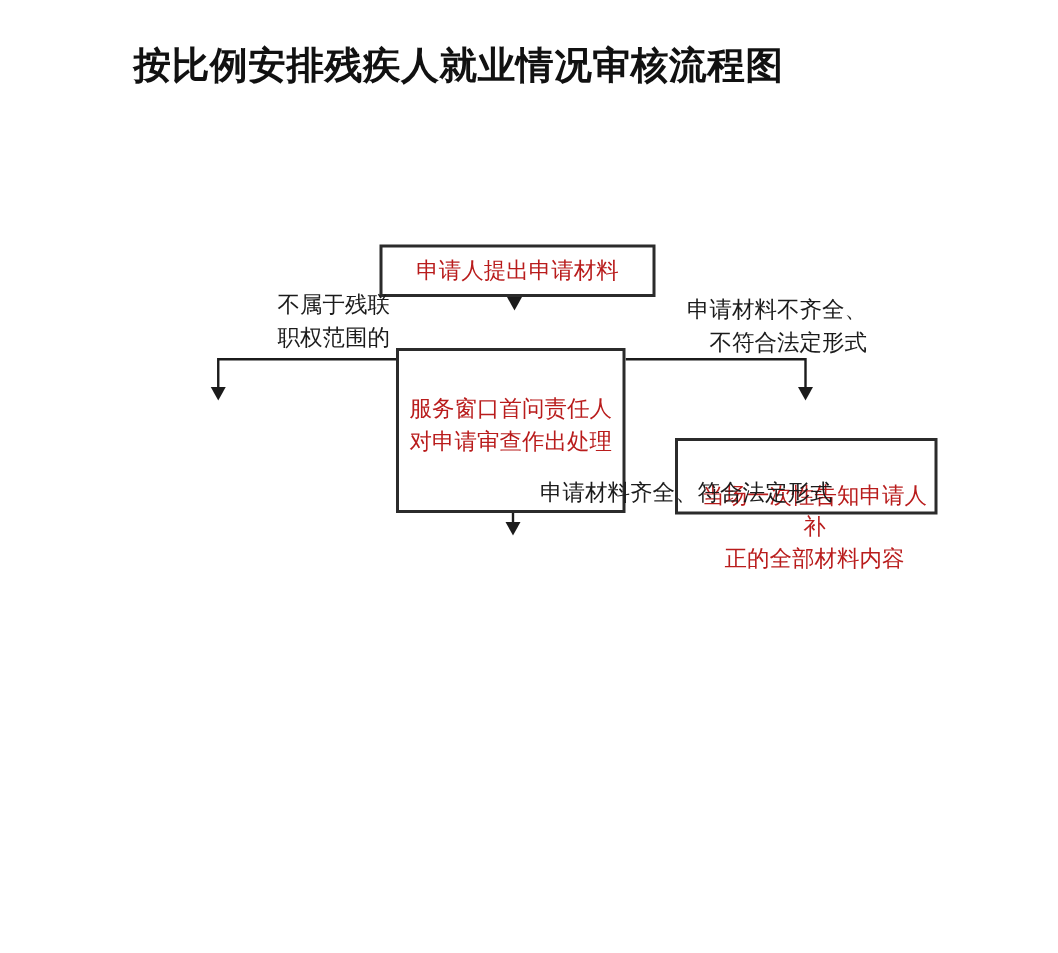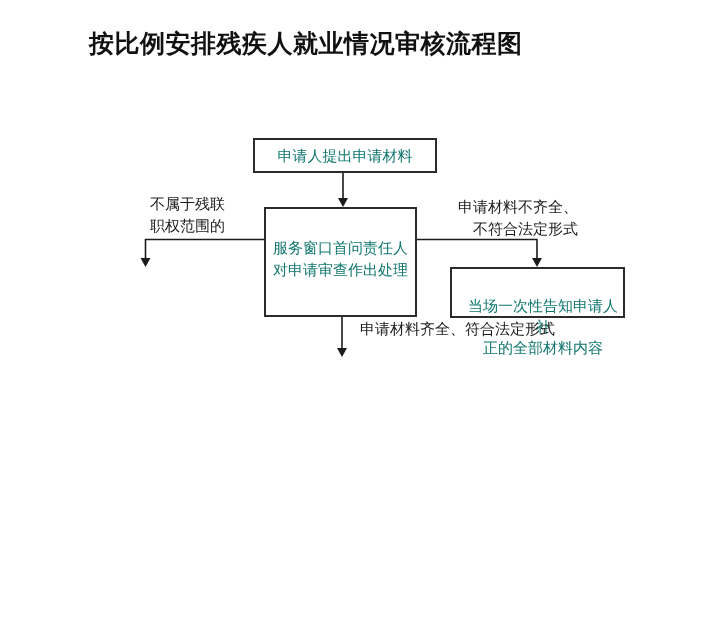--- a/index.html
+++ b/index.html
@@ -38,21 +38,22 @@
     pointer-events: none;
   }
   .node {
     position: absolute;
     box-sizing: border-box;
     border: 2px solid #2b2b2b;
     background: #ffffff;
     font-size: 15px;
     line-height: 22px;
     white-space: pre-line;
-    color: #0f766e;
+    color: #b91c1c;
+    margin-top: 25px;
   }
   .node-top {
     left: 253px; top: 138px; width: 184px; height: 35px;
     display: flex; align-items: center; justify-content: center;
     text-align: center;
   }
   .node-mid {
     left: 264px; top: 207px; width: 153px; height: 110px;
     padding-top: 6px;
     text-align: center;
@@ -77,21 +78,21 @@
   }
   .edge-label {
     position: absolute;
     font-size: 15px;
     line-height: 22px;
     white-space: pre-line;
     color: #1b1b1b;
   }
   .label-not-in-scope {
     left: 150px; top: 193px; width: 110px;
-    text-align: left;
+    text-align: right;
   }
   .label-incomplete {
     left: 428px; top: 196px; width: 150px;
     text-align: right;
   }
   .label-complete {
     left: 360px; top: 318px;
     white-space: nowrap;
   }
 </style>

